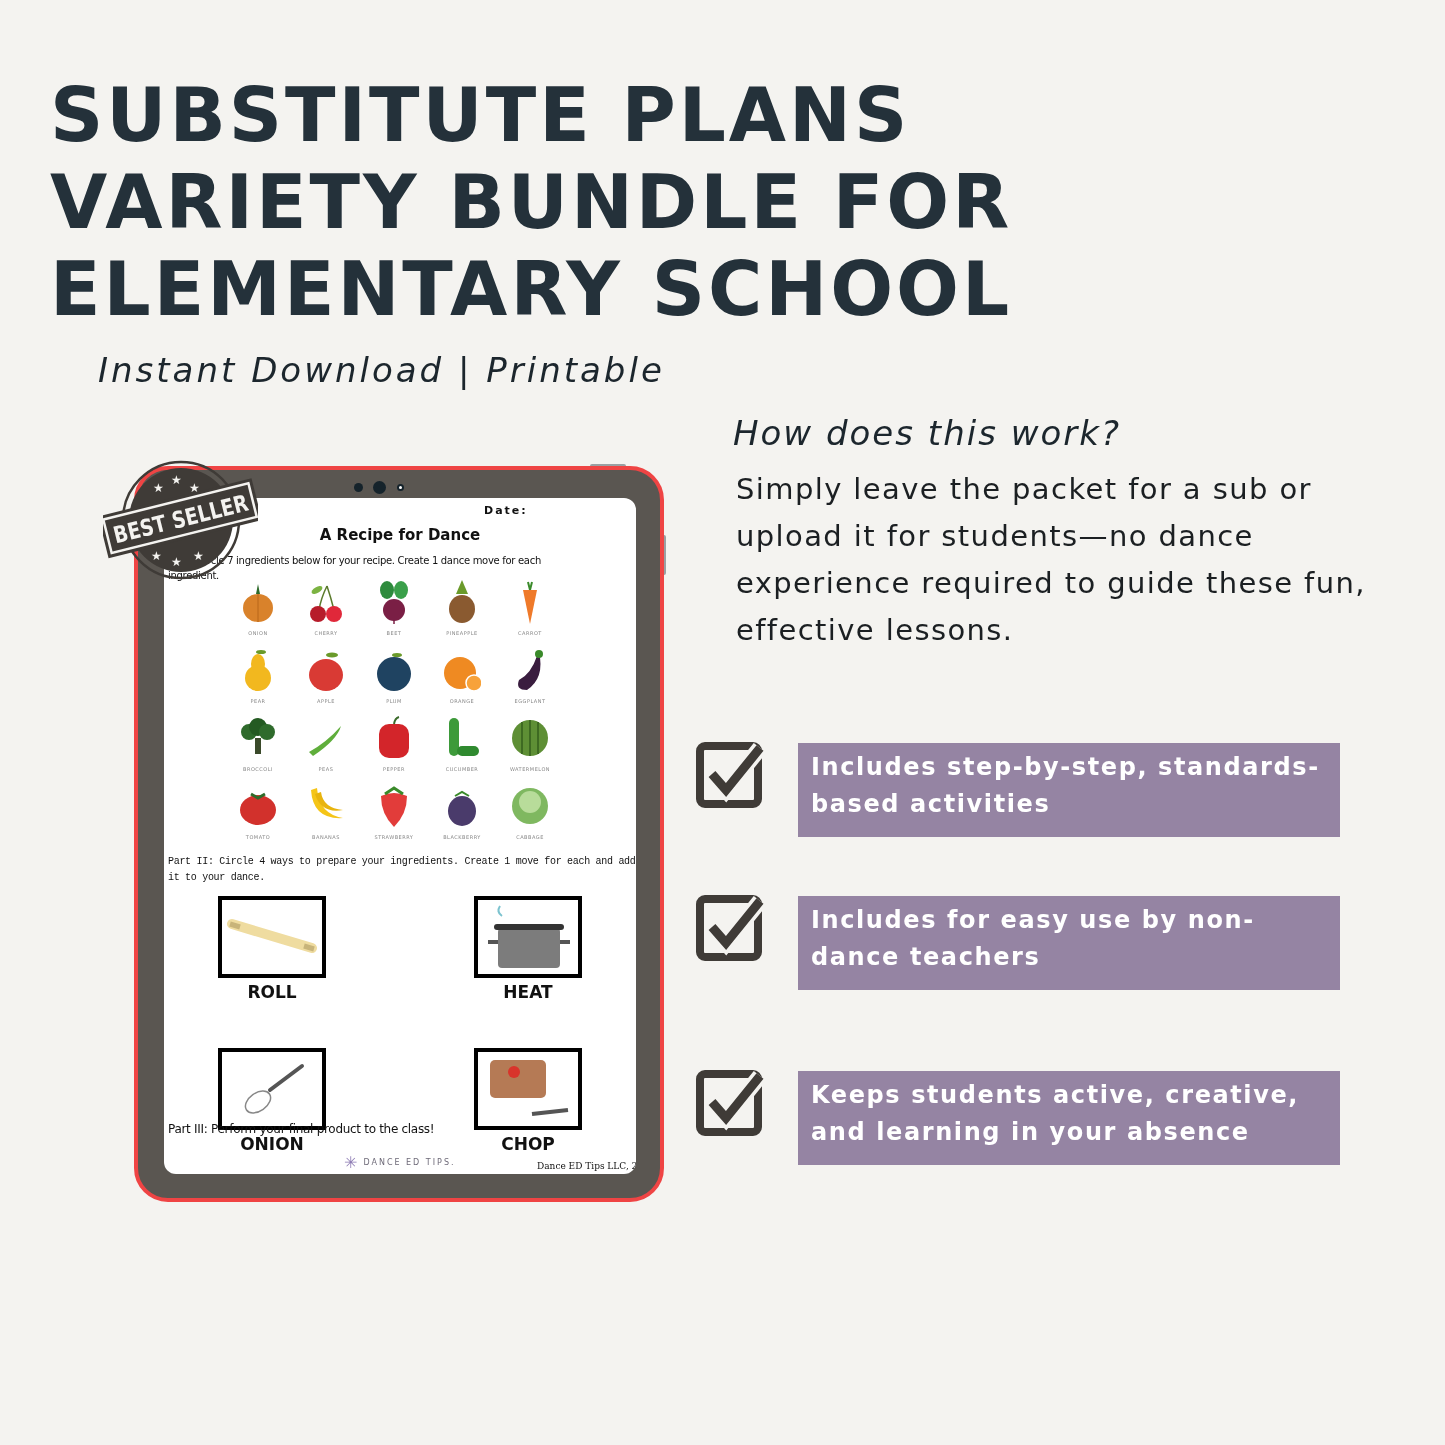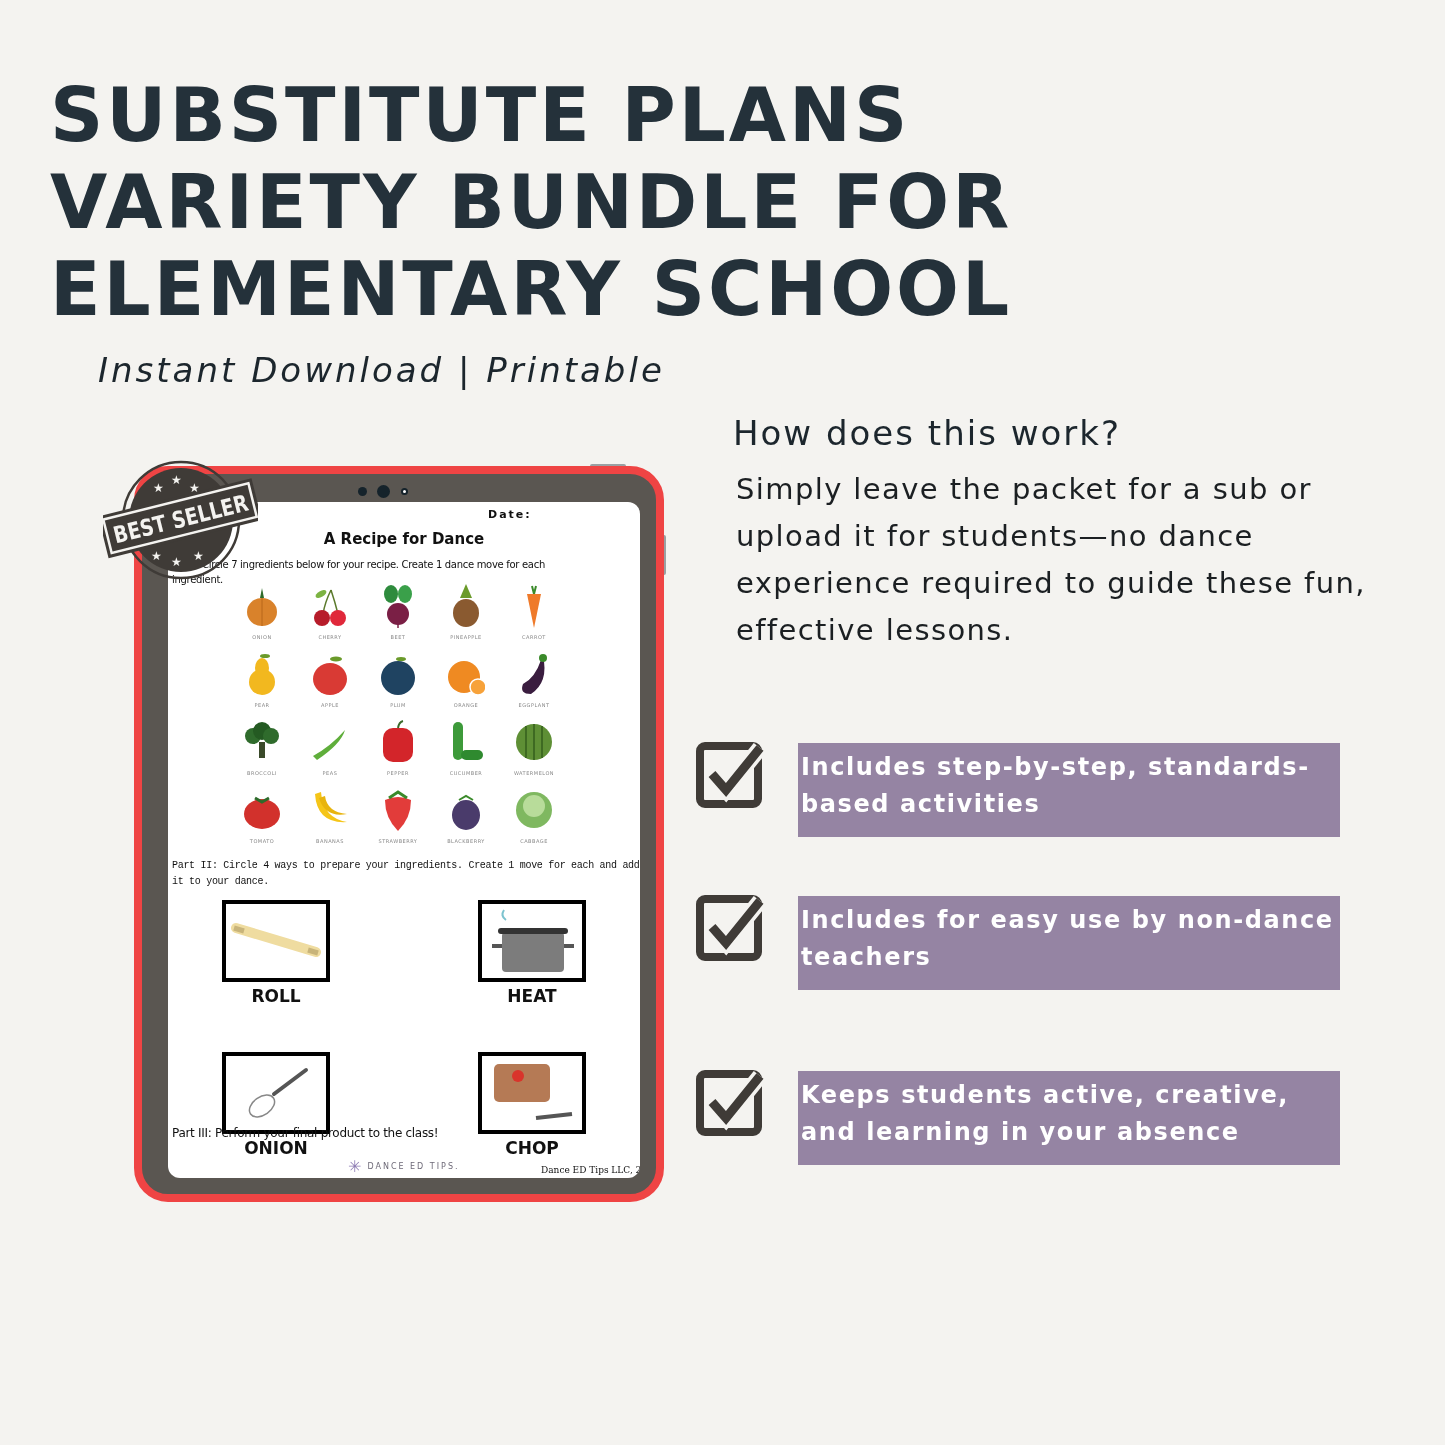--- a/index.html
+++ b/index.html
@@ -14,21 +14,21 @@
   }
   .subtitle {
     position: absolute; left: 50px; top: 350px;
     font-family: "DejaVu Sans", sans-serif; font-style: italic;
     font-size: 34px; letter-spacing: 3px; color: #1c262d; margin-left: 48px;
   }
 
   
   .tablet {
     position: absolute; left: 134px; top: 466px; width: 530px; height: 736px;
-    background: #5a5651; border-radius: 34px; border: 8px solid #ef4444;
+    background: #5a5651; border-radius: 34px; border: 4px solid #ef4444;
   }
   .tablet-btn-top { position: absolute; left: 590px; top: 464px; width: 36px; height: 4px; background: #9aa0a3; border-radius: 2px; }
   .tablet-btn-side { position: absolute; left: 662px; top: 535px; width: 4px; height: 40px; background: #9aa0a3; border-radius: 2px; }
   .camera { position: absolute; top: 11px; border-radius: 50%; background: #15232b; }
   .cam1 { left: 216px; width: 9px; height: 9px; top: 13px; }
   .cam2 { left: 235px; width: 13px; height: 13px; top: 11px; }
   .cam3 { left: 259px; width: 7px; height: 7px; top: 14px; background: #fff; border: 2px solid #15232b; }
 
   .screen {
     position: absolute; left: 26px; top: 28px; width: 472px; height: 676px;
@@ -56,34 +56,34 @@
   .ws-logo { position: absolute; left: 180px; top: 655px; font-size: 8px; color: #6e6a78; letter-spacing: 2px; display: flex; align-items: center; gap: 4px; }
   .ws-logo .star { color: #8d7bb3; font-size: 16px; }
   .ws-copy { position: absolute; left: 373px; top: 663px; font-family: "DejaVu Serif", serif; font-size: 9px; white-space: nowrap; }
 
   
   .badge { position: absolute; left: 103px; top: 456px; width: 155px; height: 125px; }
 
   
   .how-title {
     position: absolute; left: 733px; top: 413px;
-    font-size: 34px; letter-spacing: 2px; color: #1c262d;
+    font-style: italic; font-size: 34px; letter-spacing: 2px; color: #1c262d;
   }
   .how-body {
     position: absolute; left: 736px; top: 466px; width: 660px;
     font-size: 29px; line-height: 47px; letter-spacing: 1.4px; color: #1b1f22;
   }
 
   .feature { position: absolute; left: 696px; width: 650px; height: 100px; }
   .feature .check { position: absolute; left: 0; top: -5px; width: 72px; height: 72px; }
   .feature .band {
     position: absolute; left: 102px; top: 0; width: 542px; height: 94px;
     background: #9584a3; color: #fff; font-weight: bold;
     font-size: 24px; line-height: 37px; letter-spacing: 1.6px;
-    padding: 6px 0 0 3px;
+    padding: 6px 0 0 13px;
   }
 </style>
 </head>
 <body>
 
 <h1 class="title">SUBSTITUTE PLANS VARIETY BUNDLE FOR ELEMENTARY SCHOOL</h1>
 <div class="subtitle">Instant Download | Printable</div>
 
 <div class="tablet-btn-top"></div>
 <div class="tablet-btn-side"></div>

